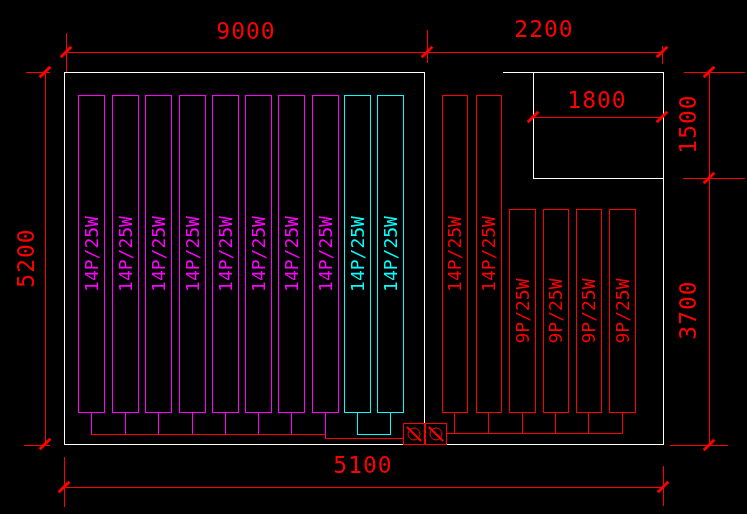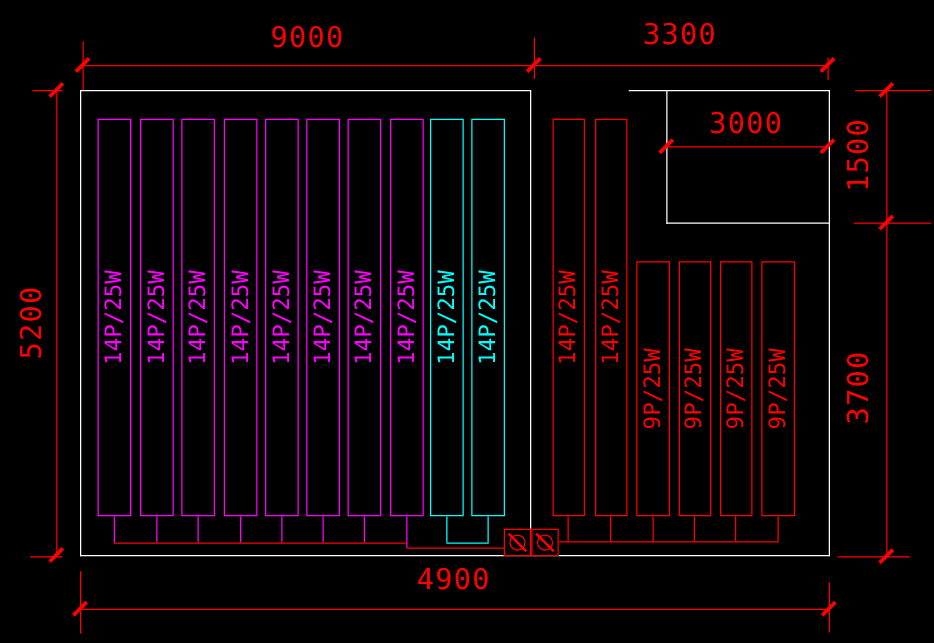--- a/index.html
+++ b/index.html
@@ -121,20 +121,20 @@
       <div class="tick" style="left: 45px; top: 72px;"></div>
       <div class="tick" style="left: 45px; top: 444px;"></div>
       <div class="tick" style="left: 709px; top: 72px;"></div>
       <div class="tick" style="left: 709px; top: 178px;"></div>
       <div class="tick" style="left: 709px; top: 445px;"></div>
       <div class="tick" style="left: 533px; top: 117px;"></div>
       <div class="tick" style="left: 662px; top: 117px;"></div>
       <div class="tick" style="left: 64px; top: 487px;"></div>
       <div class="tick" style="left: 663px; top: 487px;"></div>
       <div class="dimtext" style="left: 246px; top: 31px;">9000</div>
-      <div class="dimtext" style="left: 544px; top: 29px;">3300</div>
-      <div class="dimtext" style="left: 597px; top: 100px;">3000</div>
-      <div class="dimtext" style="left: 363px; top: 465px;">4900</div>
+      <div class="dimtext" style="left: 544px; top: 29px;">2200</div>
+      <div class="dimtext" style="left: 597px; top: 100px;">1800</div>
+      <div class="dimtext" style="left: 363px; top: 465px;">5100</div>
       <div class="dimtext rot" style="left: 26px; top: 258px;">5200</div>
       <div class="dimtext rot" style="left: 688px; top: 124px;">1500</div>
       <div class="dimtext rot" style="left: 688px; top: 310px;">3700</div>
     </div>
 </div>
 
 </body></html>

